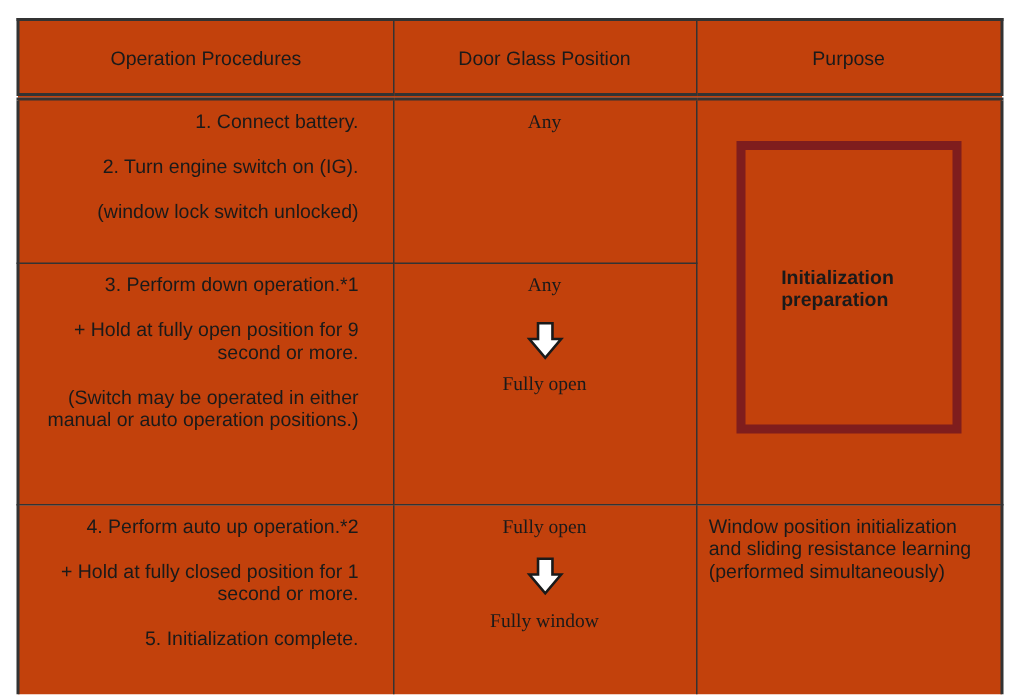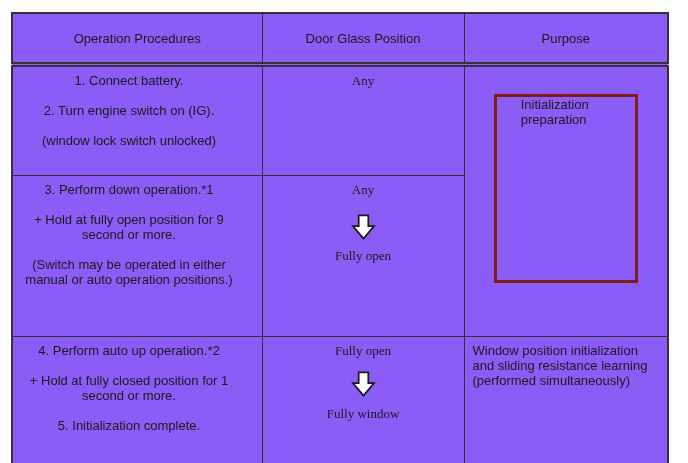--- a/index.html
+++ b/index.html
@@ -28,37 +28,37 @@
     table-layout: fixed;
     border: 2px solid #333333;
     background: #ffffff;
   }
   .proc-table th,
   .proc-table td {
     border: 1px solid #333333;
     font-size: 13px;
     font-weight: normal;
     vertical-align: top;
-    background: #8b5cf6;
+    background: #c2410c;
   }
   .proc-table th {
     height: 48px;
     text-align: center;
     vertical-align: middle;
     border-bottom: 5px double #333333;
     padding: 0 4px;
   }
   tr.step1-row td { height: 102px; }
   tr.step2-row td { height: 154px; }
   tr.step3-row td { height: 122px; }
 
   td.proc-cell {
     padding: 6px 6px 0 6px;
     line-height: 15px;
-    text-align: center;
+    text-align: right;
   }
   td.proc-cell p {
     margin: 0 0 15px 0;
     max-width: 220px;
   }
   td.proc-cell p.gap-before {
   }
   td.pos-cell {
     text-align: center;
     padding: 6px 4px 0 4px;
@@ -72,24 +72,26 @@
   .arrow-icon.tight {
     margin: 13px auto 9px auto;
   }
   td.purpose-span-cell {
     padding-top: 27px;
     vertical-align: top;
   }
   .purpose-box {
     width: 138px;
     height: 183px;
-    border: 3px solid #7f1d1d;
+    border: 6px solid #7f1d1d;
     margin: 0 auto;
     display: flex;
+    align-items: center;
     justify-content: center;
+    font-weight: bold;
   }
   .purpose-box-text {
     width: 90px;
     line-height: 15px;
     text-align: left;
     font-size: 13px;
   }
   td.purpose-text-cell {
     padding: 6px 6px 0 8px;
     line-height: 15px;

